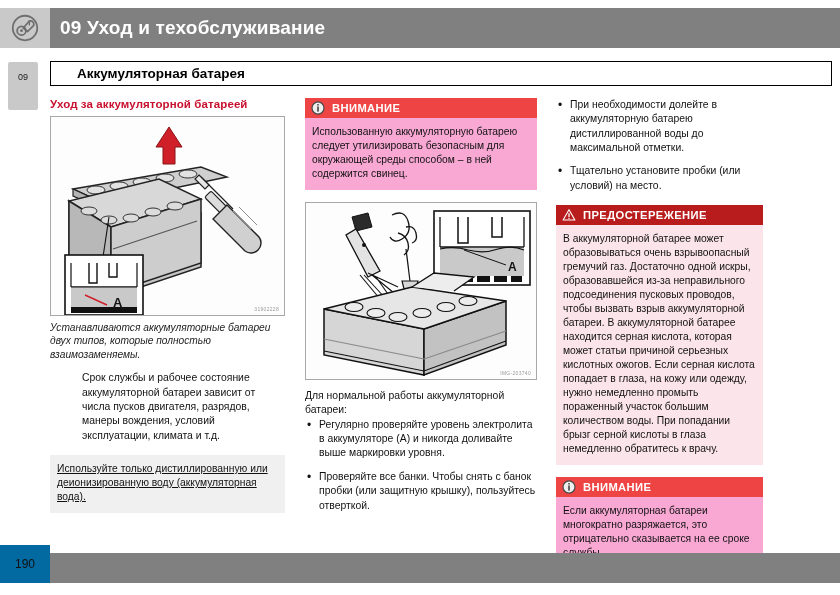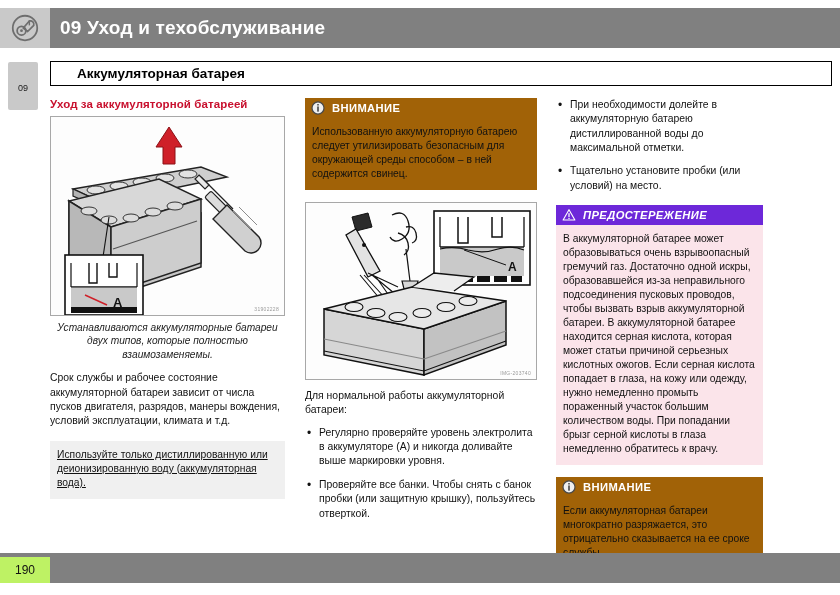--- a/index.html
+++ b/index.html
@@ -25,21 +25,21 @@
     position: absolute; left: 60px; top: 8px; height: 40px;
     display: flex; align-items: center;
     color: #ffffff; font-size: 19px; font-weight: bold; letter-spacing: .2px;
   }
 
   
   .chapter-tab {
     position: absolute; left: 8px; top: 62px; width: 30px; height: 48px;
     background: #c9c9c9; border-radius: 2px;
     display: flex; align-items: flex-start; justify-content: center;
-    padding-top: 21px;
+    padding-top: 10px;
     font-size: 9px; color: #1a1a1a;
   }
 
   
   .section-title-box {
     position: absolute; left: 50px; top: 61px; width: 782px; height: 25px;
     border: 1.6px solid #000; background: #fff;
     display: flex; align-items: center; padding-left: 26px;
     font-size: 13.5px; font-weight: bold; color: #000;
   }
@@ -61,28 +61,28 @@
     position: relative; overflow: hidden;
   }
   .fig-code {
     position: absolute; right: 5px; bottom: 3px;
     font-size: 5px; color: #9a9a9a; letter-spacing: .3px;
     font-family: "Liberation Sans", sans-serif;
   }
 
   .caption {
     font-size: 10.2px; font-style: italic; color: #1d1d1d;
-    line-height: 1.32; margin-top: 5px; text-align: center;
+    line-height: 1.32; margin-top: 5px;
   }
   p.body {
-    font-size: 10.4px; color: #111; line-height: 1.38; margin-top: 10px;
+    font-size: 10.4px; color: #111; line-height: 1.38; margin-top: 10px; margin-left: 32px;
   }
   .lead { font-size: 10.4px; color: #111; line-height: 1.38; }
 
-  ul.bullets { list-style: none; margin-top: 8px; }
+  ul.bullets { list-style: none; }
   ul.bullets li {
     position: relative; padding-left: 14px; margin-bottom: 9px;
     font-size: 10.4px; color: #111; line-height: 1.38;
   }
   ul.bullets li::before {
     content: "\2022"; position: absolute; left: 2px; top: -1px;
     font-size: 12px; color: #111;
   }
 
   
@@ -96,42 +96,42 @@
   }
   .box-head .label {
     font-size: 11.2px; font-weight: bold; letter-spacing: .4px;
   }
   .box-body {
     font-size: 10.3px; color: #111; line-height: 1.36;
     padding: 7px 7px 9px 7px;
   }
 
   
-  .note .box-head { background: #a16207; }
+  .note .box-head { background: #ef4444; }
   .note .box-head .label { color: #ffffff; }
-  .note .box-body { background: #a16207; }
+  .note .box-body { background: #f9a8d4; }
 
   
   .important .box-head { background: #c4c4c4; }
   .important .box-head .label { color: #c8102e; }
   .important .box-body { background: #f0f0f0; text-decoration: underline; }
 
   
-  .warning .box-head { background: #6d28d9; font-style: italic; }
+  .warning .box-head { background: #b91c1c; }
   .warning .box-head .label { color: #ffffff; }
   .warning .box-body { background: #fbe4ea; }
 
   
   .footer-bar {
     position: absolute; left: 0; bottom: 12px; width: 840px; height: 30px;
     background: #808080;
   }
   .footer-page {
-    position: absolute; left: 0; bottom: 12px; width: 50px; height: 26px;
-    background: #bef264; display: flex; align-items: center; justify-content: center;
+    position: absolute; left: 0; bottom: 12px; width: 50px; height: 38px;
+    background: #0369a1; display: flex; align-items: center; justify-content: center;
     font-size: 12px; color: #111;
   }
 </style>
 </head>
 <body>
 
 <div class="page">
 
   <div class="header-bar"></div>
   <div class="header-icon-pad">

